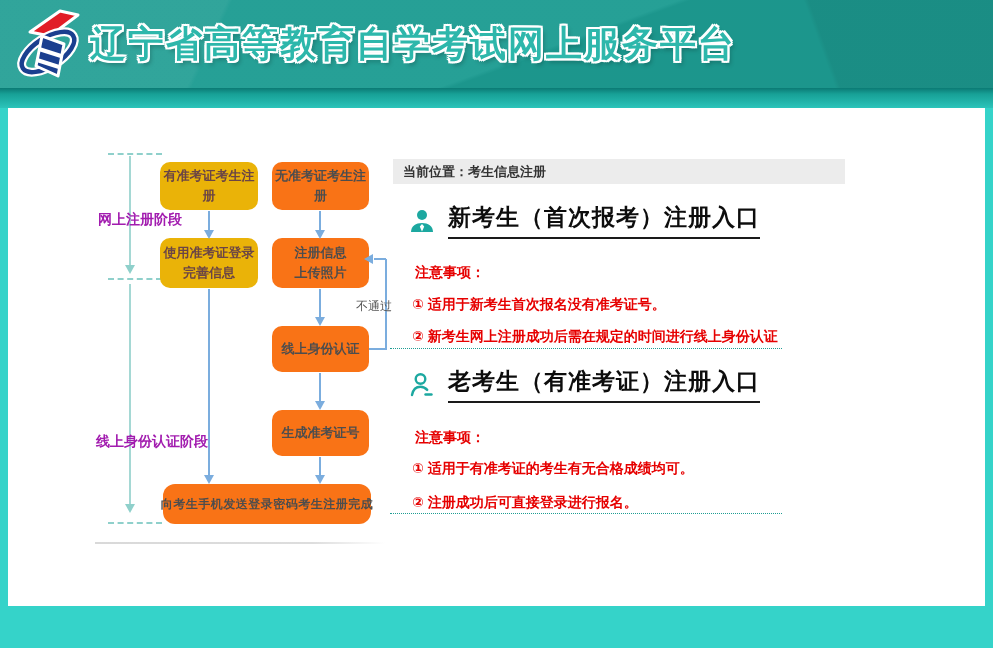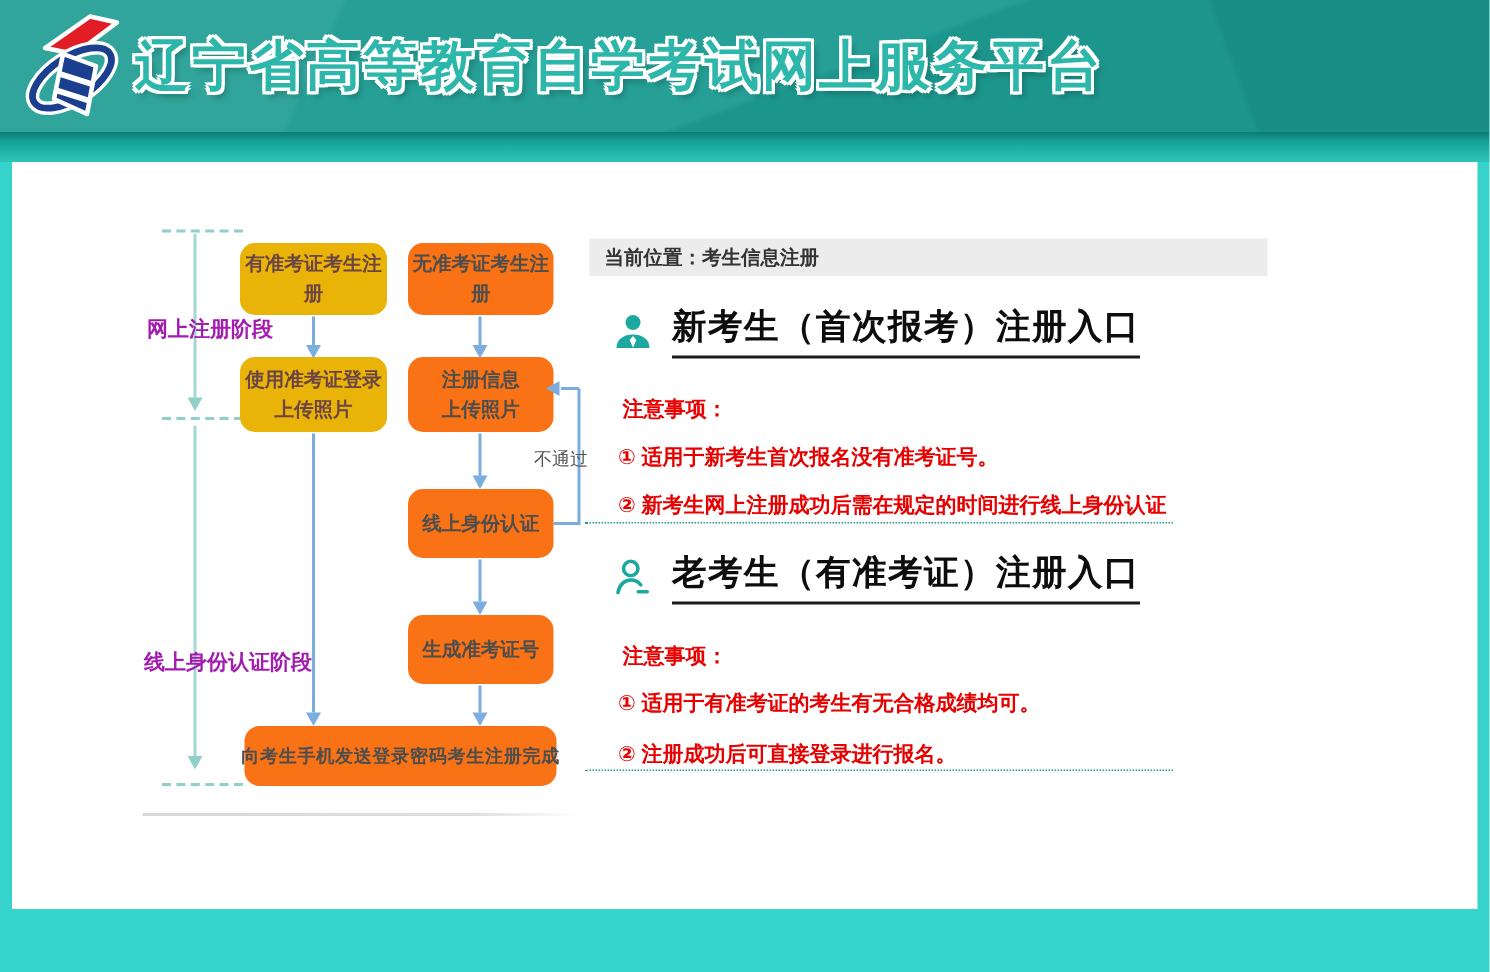--- a/index.html
+++ b/index.html
@@ -110,26 +110,26 @@
     <div class="tl-dash" style="left:100px; top:170px;"></div>
     <div class="tl-line headed" style="left:121px; top:176px; height:220px;"></div>
     <div class="stage-label" style="left:88px; top:325px;">线上身份认证阶段</div>
     <div class="tl-dash" style="left:100px; top:414px;"></div>
 
     <div class="node pink" style="left:152px; top:54px; width:98px; height:48px;">有准考证考生注
 册</div>
     <div class="node gray" style="left:264px; top:54px; width:97px; height:48px;">无准考证考生注
 册</div>
     <div class="node pink" style="left:152px; top:130px; width:98px; height:50px;">使用准考证登录
-上传照片</div>
+完善信息</div>
     <div class="node gray" style="left:264px; top:130px; width:97px; height:50px;">注册信息
 上传照片</div>
     <div class="node gray" style="left:264px; top:218px; width:97px; height:46px;">线上身份认证</div>
     <div class="node gray" style="left:264px; top:302px; width:97px; height:46px;">生成准考证号</div>
-    <div class="node gray wide" style="left:155px; top:376px; width:208px; height:40px;">向考生手机发送登录密码考生注册完成</div>
+    <div class="node gray wide" style="left:155px; top:376px; width:208px; height:40px;border-radius:12px;">向考生手机发送登录密码考生注册完成</div>
 
     <div class="arrow-v" style="left:200px; top:103px; height:19px;"></div>
     <div class="arrow-v" style="left:311px; top:103px; height:19px;"></div>
     <div class="arrow-v" style="left:311px; top:181px; height:28px;"></div>
     <div class="arrow-v" style="left:311px; top:265px; height:28px;"></div>
     <div class="arrow-v" style="left:311px; top:349px; height:18px;"></div>
     <div class="arrow-v" style="left:200px; top:181px; height:186px;"></div>
 
     <div class="fb-seg" style="left:361px; top:240px; width:17px; height:2px;"></div>
     <div class="fb-seg" style="left:377px; top:151px; width:2px; height:91px;"></div>

